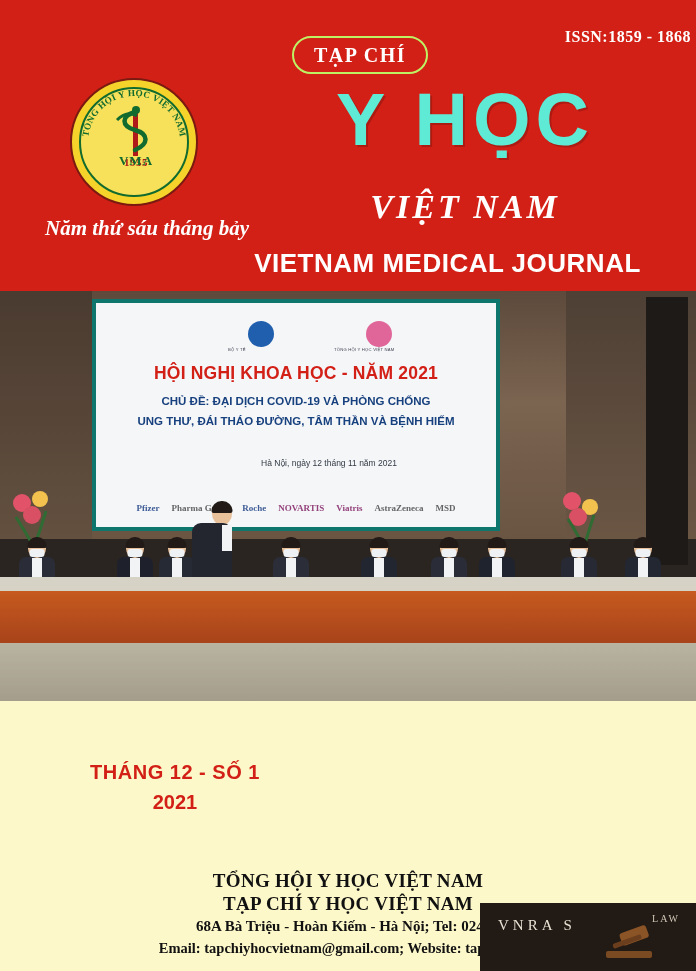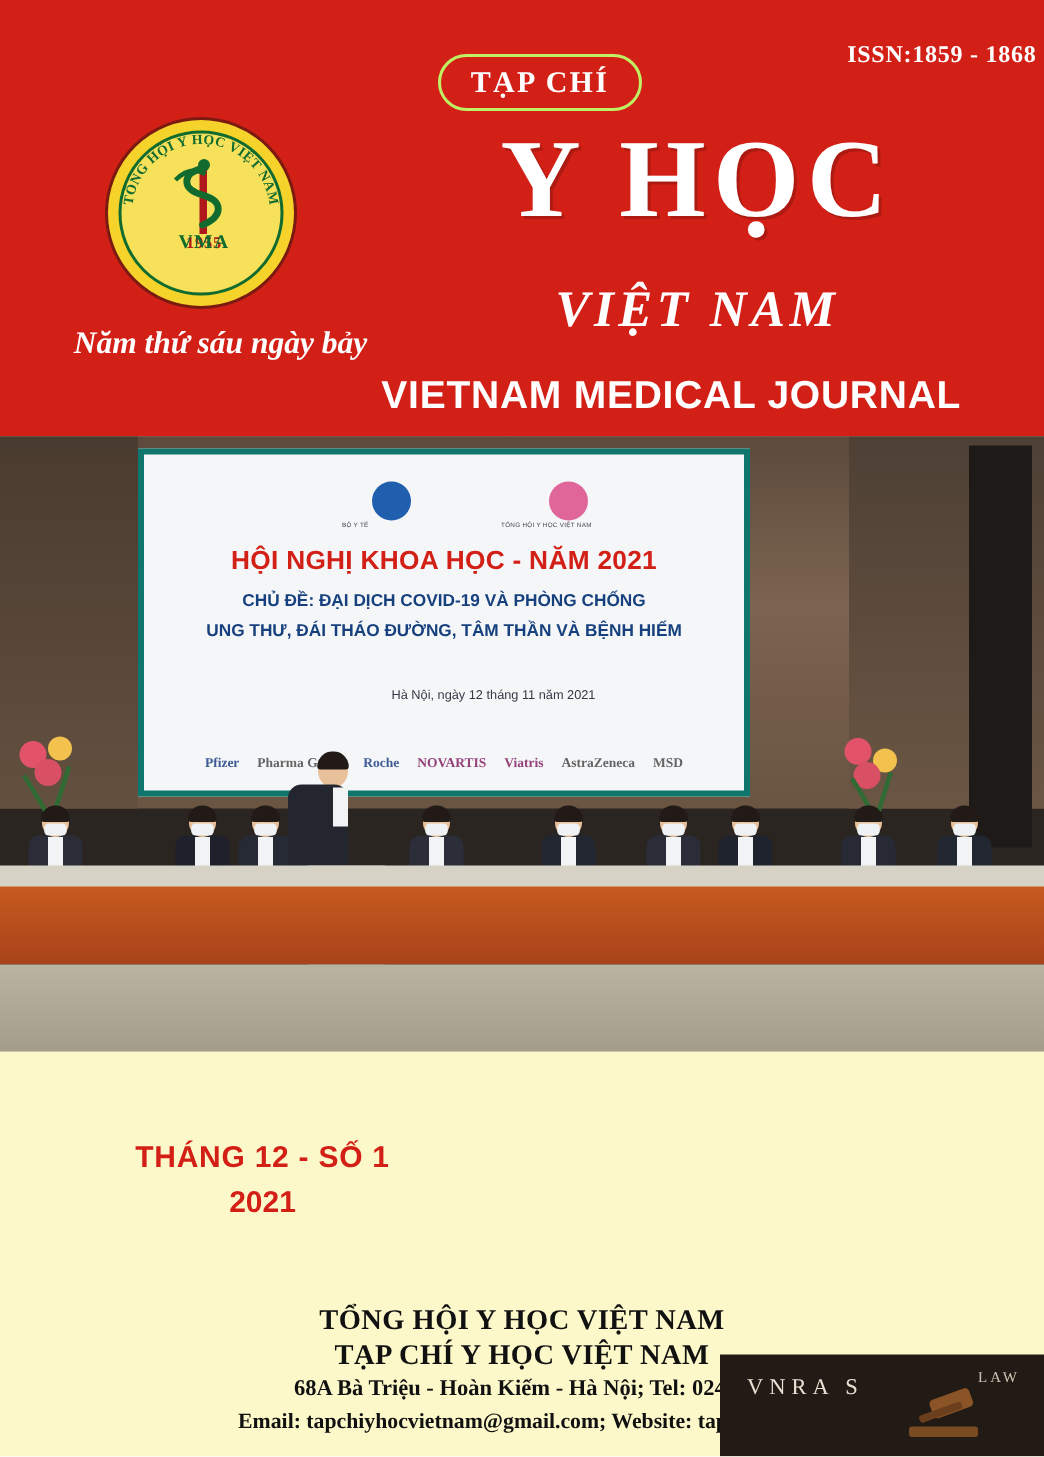--- a/index.html
+++ b/index.html
@@ -144,22 +144,22 @@
     font-size: 20px;
     letter-spacing: 1.5px;
   }
 
   .yhoc {
     position: absolute;
     left: 255px;
     top: 82px;
     width: 420px;
     text-align: center;
-    color: #ffffff;
-    font-family: Liberation Serif, serif;
+    color: #5eead4;
+    font-family: Liberation Sans, sans-serif;
     font-weight: bold;
     font-size: 74px;
     letter-spacing: 5px;
     line-height: 76px;
     text-shadow: 2px 2px 0 rgba(0,0,0,0.18);
   }
   .vietnam-script {
     position: absolute;
     left: 255px;
     top: 188px;
@@ -507,21 +507,21 @@
       <svg class="logo-snake" viewBox="0 0 62 56">
         <rect x="28" y="4" width="5" height="48" fill="#b0191a"></rect>
         <path d="M 30 8 C 16 12, 16 22, 30 26 C 44 30, 44 40, 30 46" stroke="#116b2e" stroke-width="4.5" fill="none" stroke-linecap="round"></path>
         <circle cx="31" cy="6" r="4" fill="#116b2e"></circle>
         <path d="M 12 16 q 10 -10 20 -4" stroke="#116b2e" stroke-width="3" fill="none"></path>
       </svg>
       <div class="logo-year">1955</div>
       <div class="logo-vma">VMA</div>
     </div>
 
-    <div class="nam-thu">Năm thứ sáu ngày bảy</div>
+    <div class="nam-thu">Năm thứ sáu tháng bảy</div>
 
     <div class="tapchi-pill">
       <span>TẠP CHÍ</span>
     </div>
 
     <div class="yhoc">Y HỌC</div>
     <div class="vietnam-script">VIỆT NAM</div>
     <div class="vmj">VIETNAM MEDICAL JOURNAL</div>
   </div>
 

